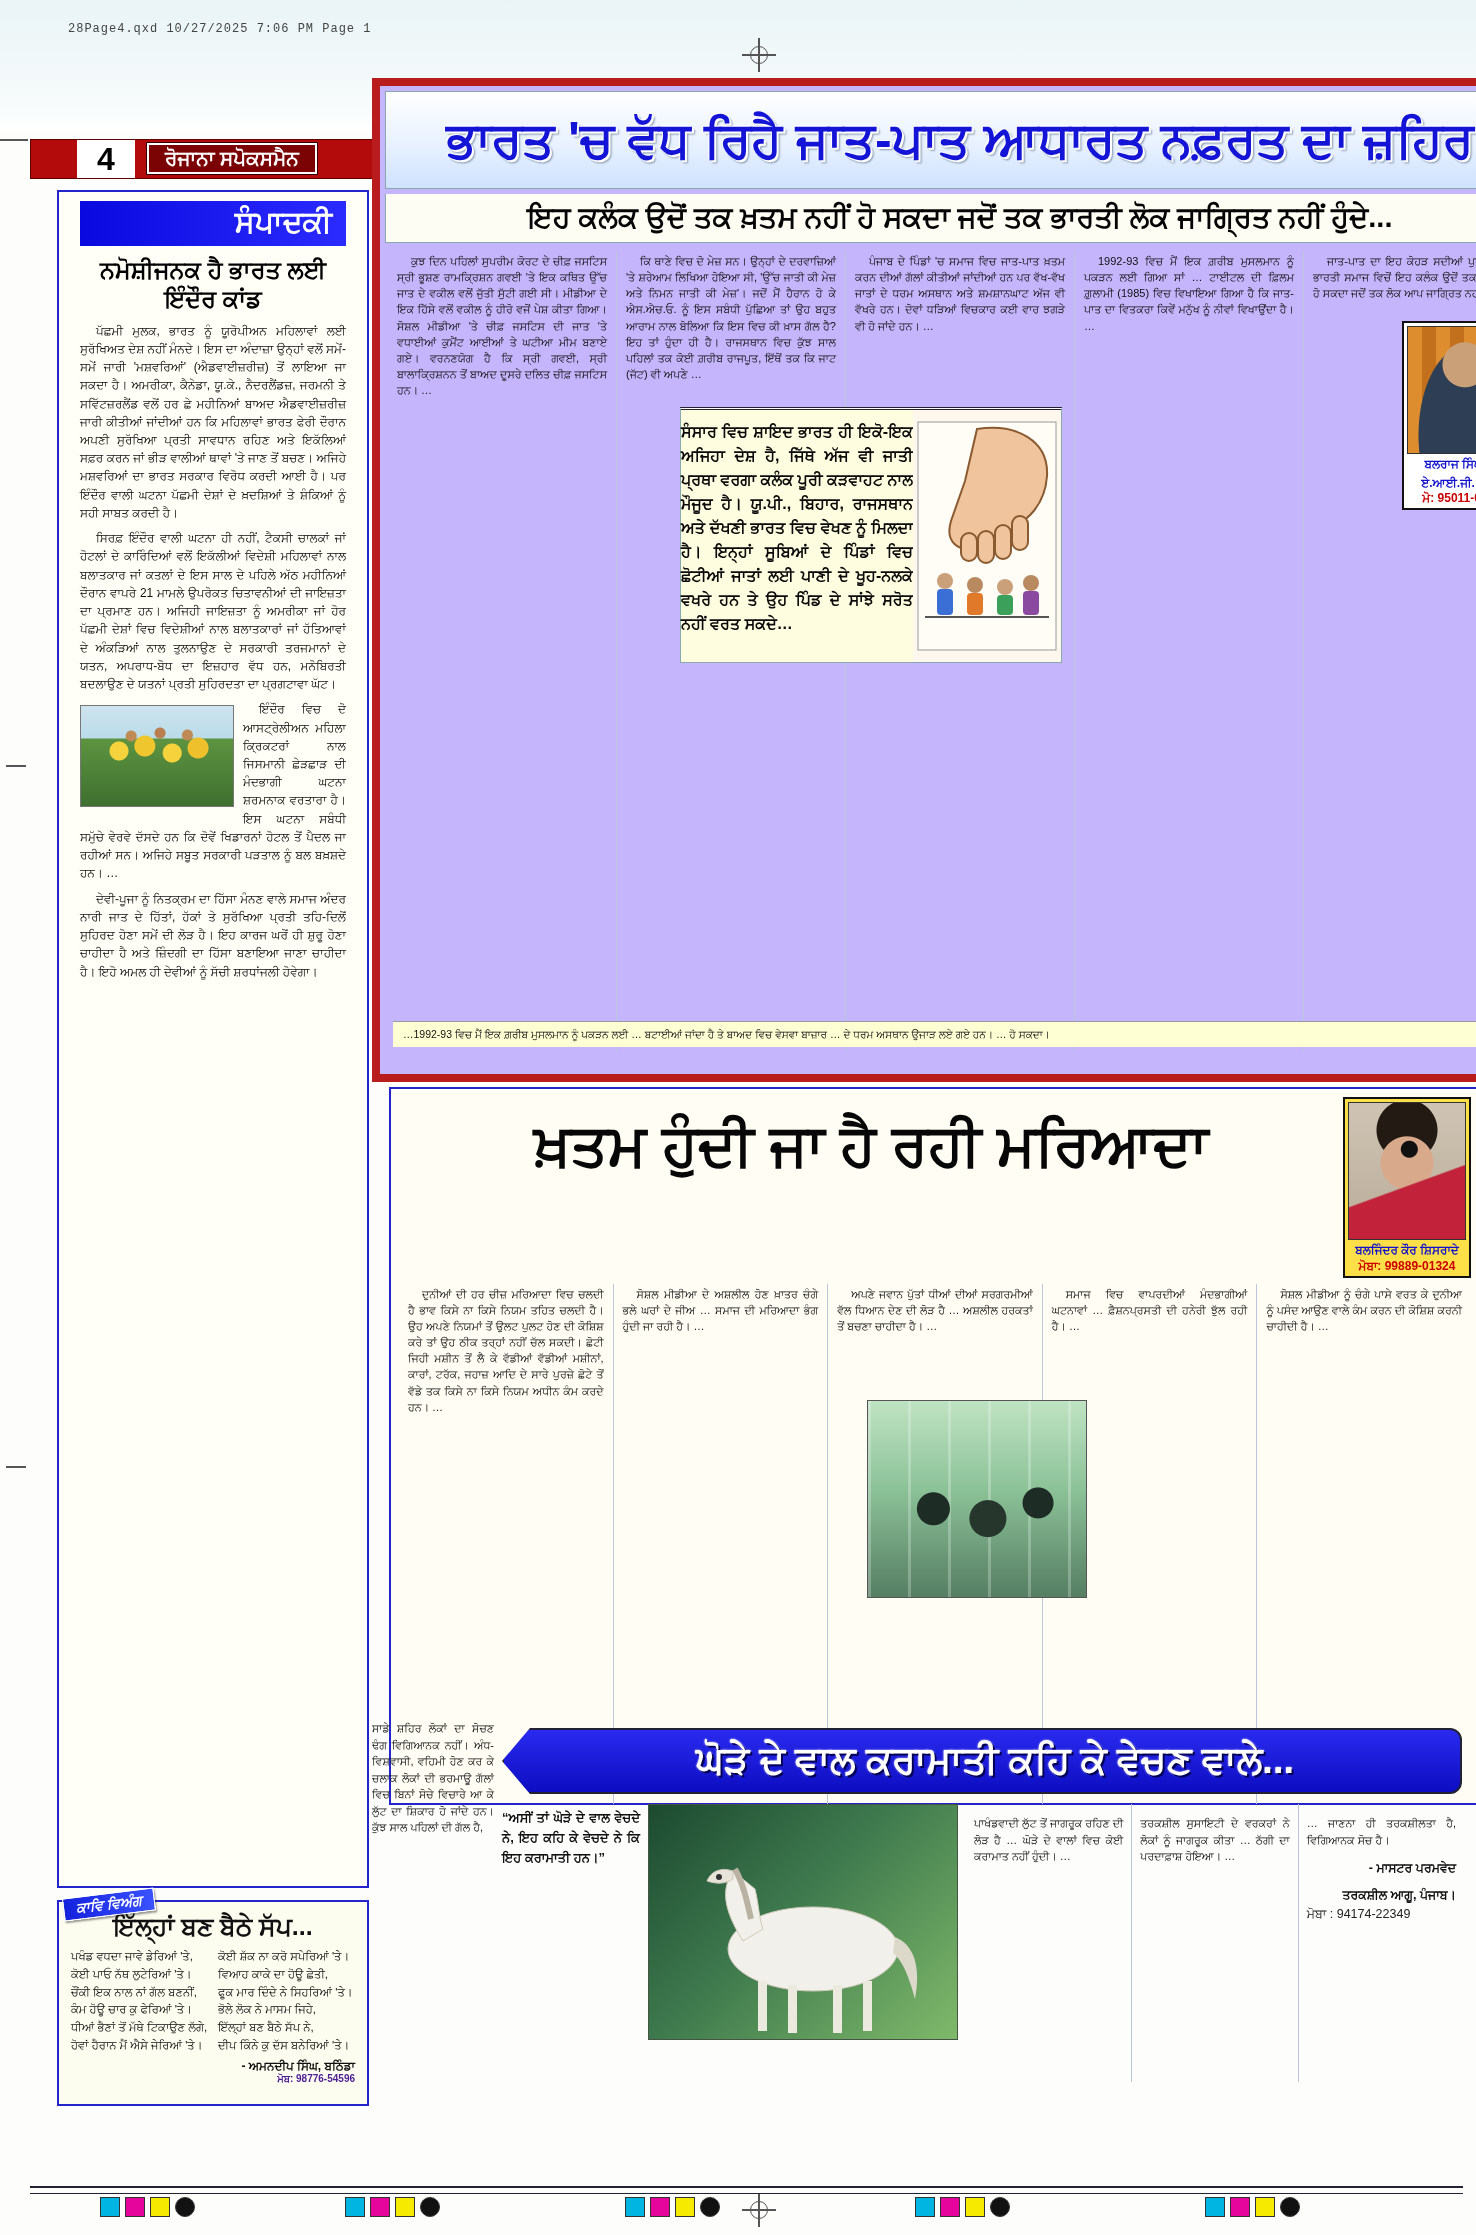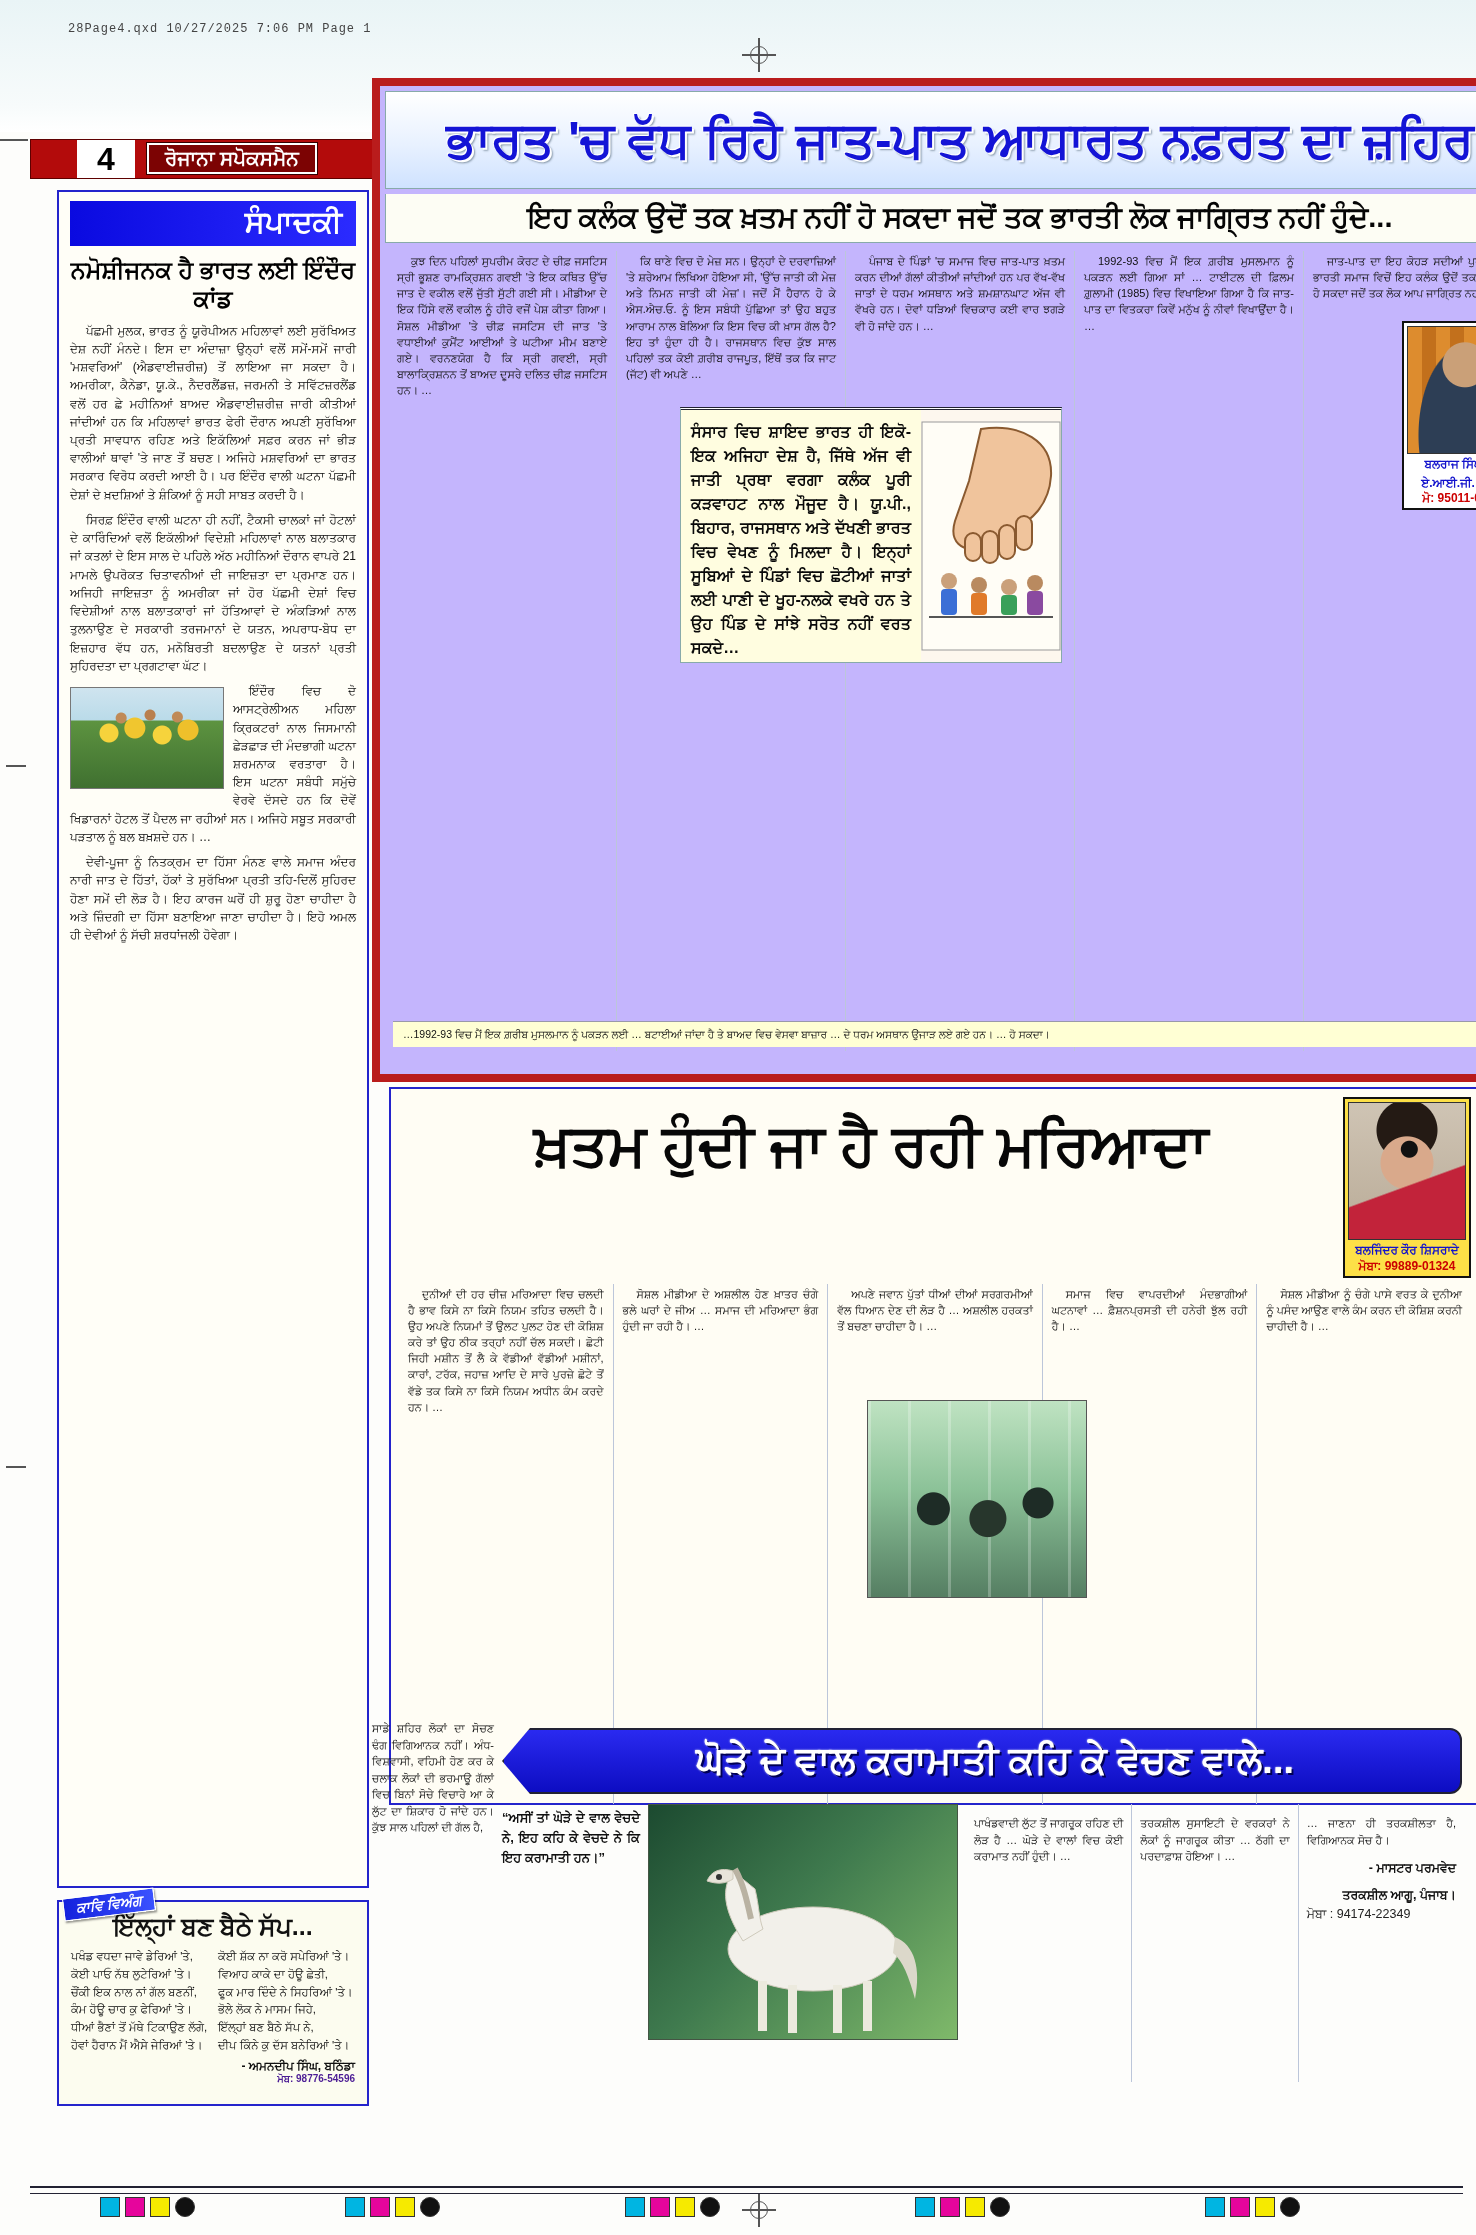--- a/index.html
+++ b/index.html
@@ -21,21 +21,21 @@
             border:1px solid #5e0000;}
   .pagenum{position:absolute;left:46px;top:0;width:58px;height:38px;background:#fff;color:#000;
            display:flex;align-items:center;justify-content:center;font-size:32px;font-weight:900;}
   .paperbox{position:absolute;left:116px;top:3px;padding:2px 16px;background:#7c0303;color:#fff;
             font-size:20px;font-weight:800;border:2px solid #fff;box-shadow:0 0 0 1px #300;}
   .datebox{position:absolute;right:8px;top:3px;padding:3px 12px;border:2px solid #f2e2a0;color:#fff;
            font-size:18px;font-weight:800;}
 
   
   .edbox{position:absolute;left:57px;top:190px;width:312px;height:1698px;border:2px solid #2424cc;
-         background:#fffef7;padding:9px 11px;box-sizing:border-box;}
+         background:#fffef7;padding:9px 21px;box-sizing:border-box;}
   .edbanner{background:linear-gradient(90deg,#0a0ae0,#2b2bff);color:#fff;text-align:right;
             font-size:30px;font-weight:900;padding:4px 14px 6px 4px;}
   .edheadline{font-size:24px;font-weight:900;text-align:center;line-height:1.2;margin:10px 0 8px;color:#000;}
   .edbody p{margin:0 0 7px;font-size:12px;line-height:1.52;text-align:justify;text-indent:16px;}
   .cricket{float:left;width:152px;height:100px;margin:5px 9px 4px 0;border:1px solid #777;
     background:
       radial-gradient(circle at 25% 45%, #f6d33c 0 9px, transparent 10px),
       radial-gradient(circle at 42% 40%, #f0c62f 0 10px, transparent 11px),
       radial-gradient(circle at 60% 47%, #f6d33c 0 9px, transparent 10px),
       radial-gradient(circle at 77% 42%, #eec02b 0 10px, transparent 11px),
@@ -72,21 +72,21 @@
   .authorcard{position:absolute;right:4px;top:70px;width:126px;background:#fff;border:2px solid #111;padding:3px;box-sizing:border-box;}
   .aphoto{width:100%;height:128px;border:1px solid #333;box-sizing:border-box;
     background:
       radial-gradient(circle at 50% 30%, #caa078 0 22px, transparent 23px),
       radial-gradient(ellipse at 50% 86%, #2d3e55 0 46px, transparent 47px),
       repeating-linear-gradient(90deg,#dd8c2e 0 14px,#c2701c 14px 28px);}
   .aname{font-size:12px;font-weight:800;color:#1212cc;text-align:center;margin-top:3px;line-height:1.3;}
   .aphone{font-size:12px;font-weight:800;color:#c00;text-align:center;}
   .figure{position:absolute;left:292px;top:156px;width:380px;height:252px;background:#fff;
           border:1px solid #8aa;border-top:3px double #223;display:flex;}
-  .pull{width:232px;background:#fffde0;padding:10px 10px;font-size:16px;font-weight:800;
+  .pull{width:232px;background:#fffde0;padding:10px 0;font-size:16px;font-weight:800;
         line-height:1.5;text-align:justify;color:#0a0a0a;}
   .hand{flex:1;display:flex;align-items:center;justify-content:center;background:#fdf7ee;}
   .strip{position:absolute;left:5px;right:5px;bottom:4px;background:#ffffd4;border-top:1px solid #99a;
          font-size:10.5px;line-height:1.45;padding:5px 10px;}
 
   
   .secbox{position:absolute;left:389px;top:1087px;width:1092px;height:718px;border:2px solid #2424cc;
           background:#fffdf4;box-sizing:border-box;}
   .sechead{display:flex;align-items:flex-start;padding:8px 8px 0;}
   .sectitle{flex:1;text-align:center;font-size:58px;font-weight:900;color:#070707;padding-top:14px;}

